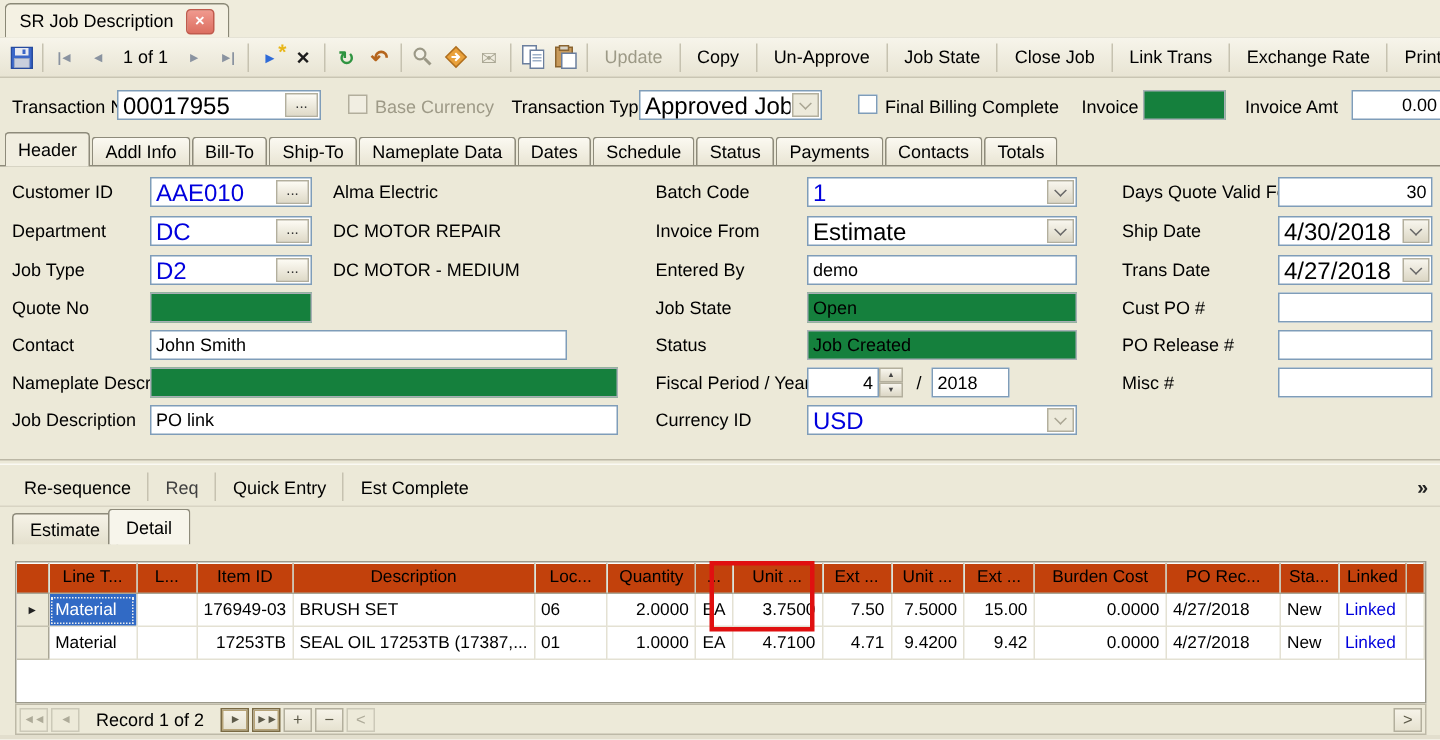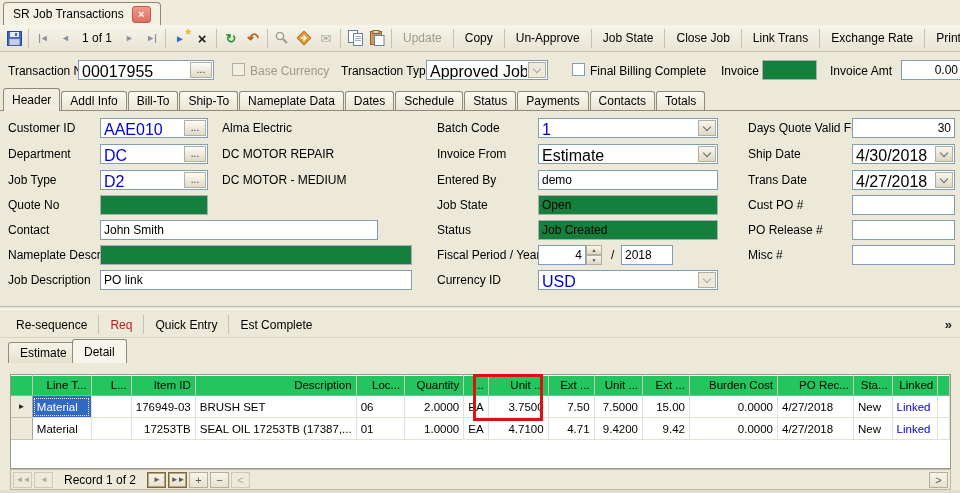--- a/index.html
+++ b/index.html
@@ -62,32 +62,32 @@
         display:flex;align-items:center;background:linear-gradient(#FBF9F1,#E9E5D4);font-size:12px;box-sizing:border-box}
   .mtab.active{height:23px;margin-bottom:-1px;background:#F1EEE0;position:relative;z-index:2}
   .formpage{position:absolute;left:0;top:110px;width:960px;height:196px;border-top:1px solid #8E8B7B;background:#ECE9D8;box-sizing:border-box}
 
   .hr1{position:absolute;left:0;top:306px;width:960px;height:2px;border-top:1px solid #BBB7A5;border-bottom:1px solid #FAF9F3}
 
   
   .subtoolbar{position:absolute;left:0;top:312px;width:960px;height:26px;display:flex;align-items:center;padding:0 8px;
               font-size:12px;background:#ECE9D8;border-bottom:1px solid #D8D4C3;box-sizing:border-box}
   .stxt{padding:0 8px;flex:none}
-  .stxt.disabled{color:#b91c1c}
+  .stxt.disabled{color:#404040}
   .overflow-chev{margin-left:auto;font-weight:bold;font-size:13px;color:#222}
   .subtabs{position:absolute;left:0;top:339px;width:960px;height:24px}
   .stab{position:absolute;height:21px;top:3px;border:1px solid #8E8B7B;border-bottom:none;border-radius:3px 3px 0 0;
         padding:0 11px;display:flex;align-items:center;background:linear-gradient(#F6F3E7,#E4E0CE);font-size:12px;box-sizing:border-box}
   .stab.active{top:0;height:24px;background:#F7F5EB;z-index:2}
 
   
   .gridbox{position:absolute;left:10px;top:374px;width:941px;height:95px;background:#fff;border:1px solid #9C9A8C;box-sizing:border-box;overflow:hidden}
   table.grid{border-collapse:collapse;table-layout:fixed;font-size:11.5px}
-  .grid th{height:20px;background:#22c55e;border-right:1px solid #C9C6B4;border-bottom:1px solid #A9A695;
-           box-shadow:inset 0 1px 0 #FDFCF7;font-weight:normal;text-align:right;padding:0 4px;overflow:hidden;white-space:nowrap}
+  .grid th{height:20px;background:#c2410c;border-right:1px solid #C9C6B4;border-bottom:1px solid #A9A695;
+           box-shadow:inset 0 1px 0 #FDFCF7;font-weight:normal;text-align:center;padding:0 4px;overflow:hidden;white-space:nowrap}
   .grid td{height:21px;border-right:1px solid #E4E1D3;border-bottom:1px solid #E4E1D3;padding:0 4px;overflow:hidden;white-space:nowrap;background:#fff}
   .grid td.r{text-align:right}
   .grid td.rowsel{background:#ECE9D8;border-right:1px solid #A9A695;border-bottom:1px solid #C5C2B0;text-align:center;font-size:8px;color:#222;padding:0}
   .grid th.rowsel{padding:0}
   .grid td.sel{background:#316AC5;color:#fff;outline:1px dotted #EDEDED;outline-offset:-3px}
   .grid td.link{color:#0000DD}
   .redbox{position:absolute;left:473px;top:374px;width:70px;height:47px;border:3px solid #E01010;box-sizing:border-box;z-index:9;pointer-events:none}
 
   
   .recnav{position:absolute;left:10px;top:469px;width:941px;height:21px;background:#EDEAD9;border:1px solid #BDB9A7;
@@ -101,21 +101,21 @@
   .rbtn.right{margin-left:auto}
   .bottomstrip{position:absolute;left:0;top:490px;width:960px;height:3px;background:#E2DECD}
 </style>
 </head>
 <body>
 
 <div class="screen">
 
   <div class="doc-tabbar">
     <div class="doc-tab">
-      <span class="doc-tab-title">SR Job Transactions</span>
+      <span class="doc-tab-title">SR Job Description</span>
       <span class="doc-close">×</span>
     </div>
   </div>
 
   <div class="toolbar">
     <span class="tico">
         <svg width="15" height="15">
           <rect x="0.5" y="0.5" width="14" height="14" fill="#3A66C8" stroke="#274B9E"></rect>
           <rect x="3" y="1" width="9" height="5" fill="#E8EAF0"></rect>
           <rect x="8" y="2" width="2" height="3" fill="#3A66C8"></rect>

